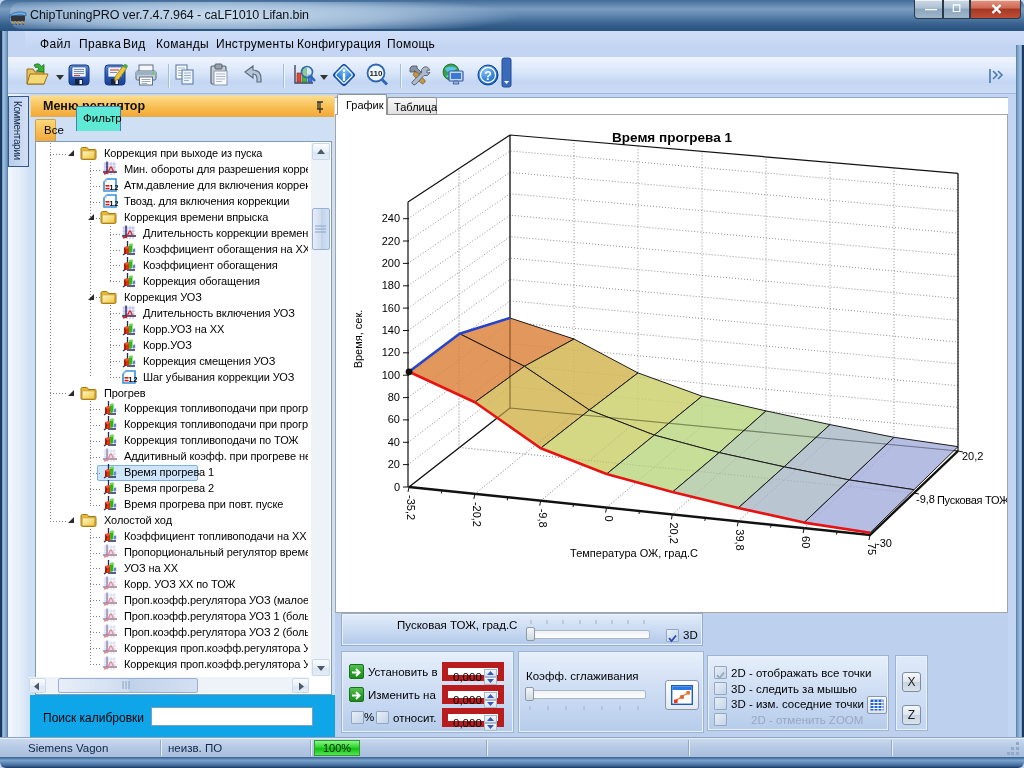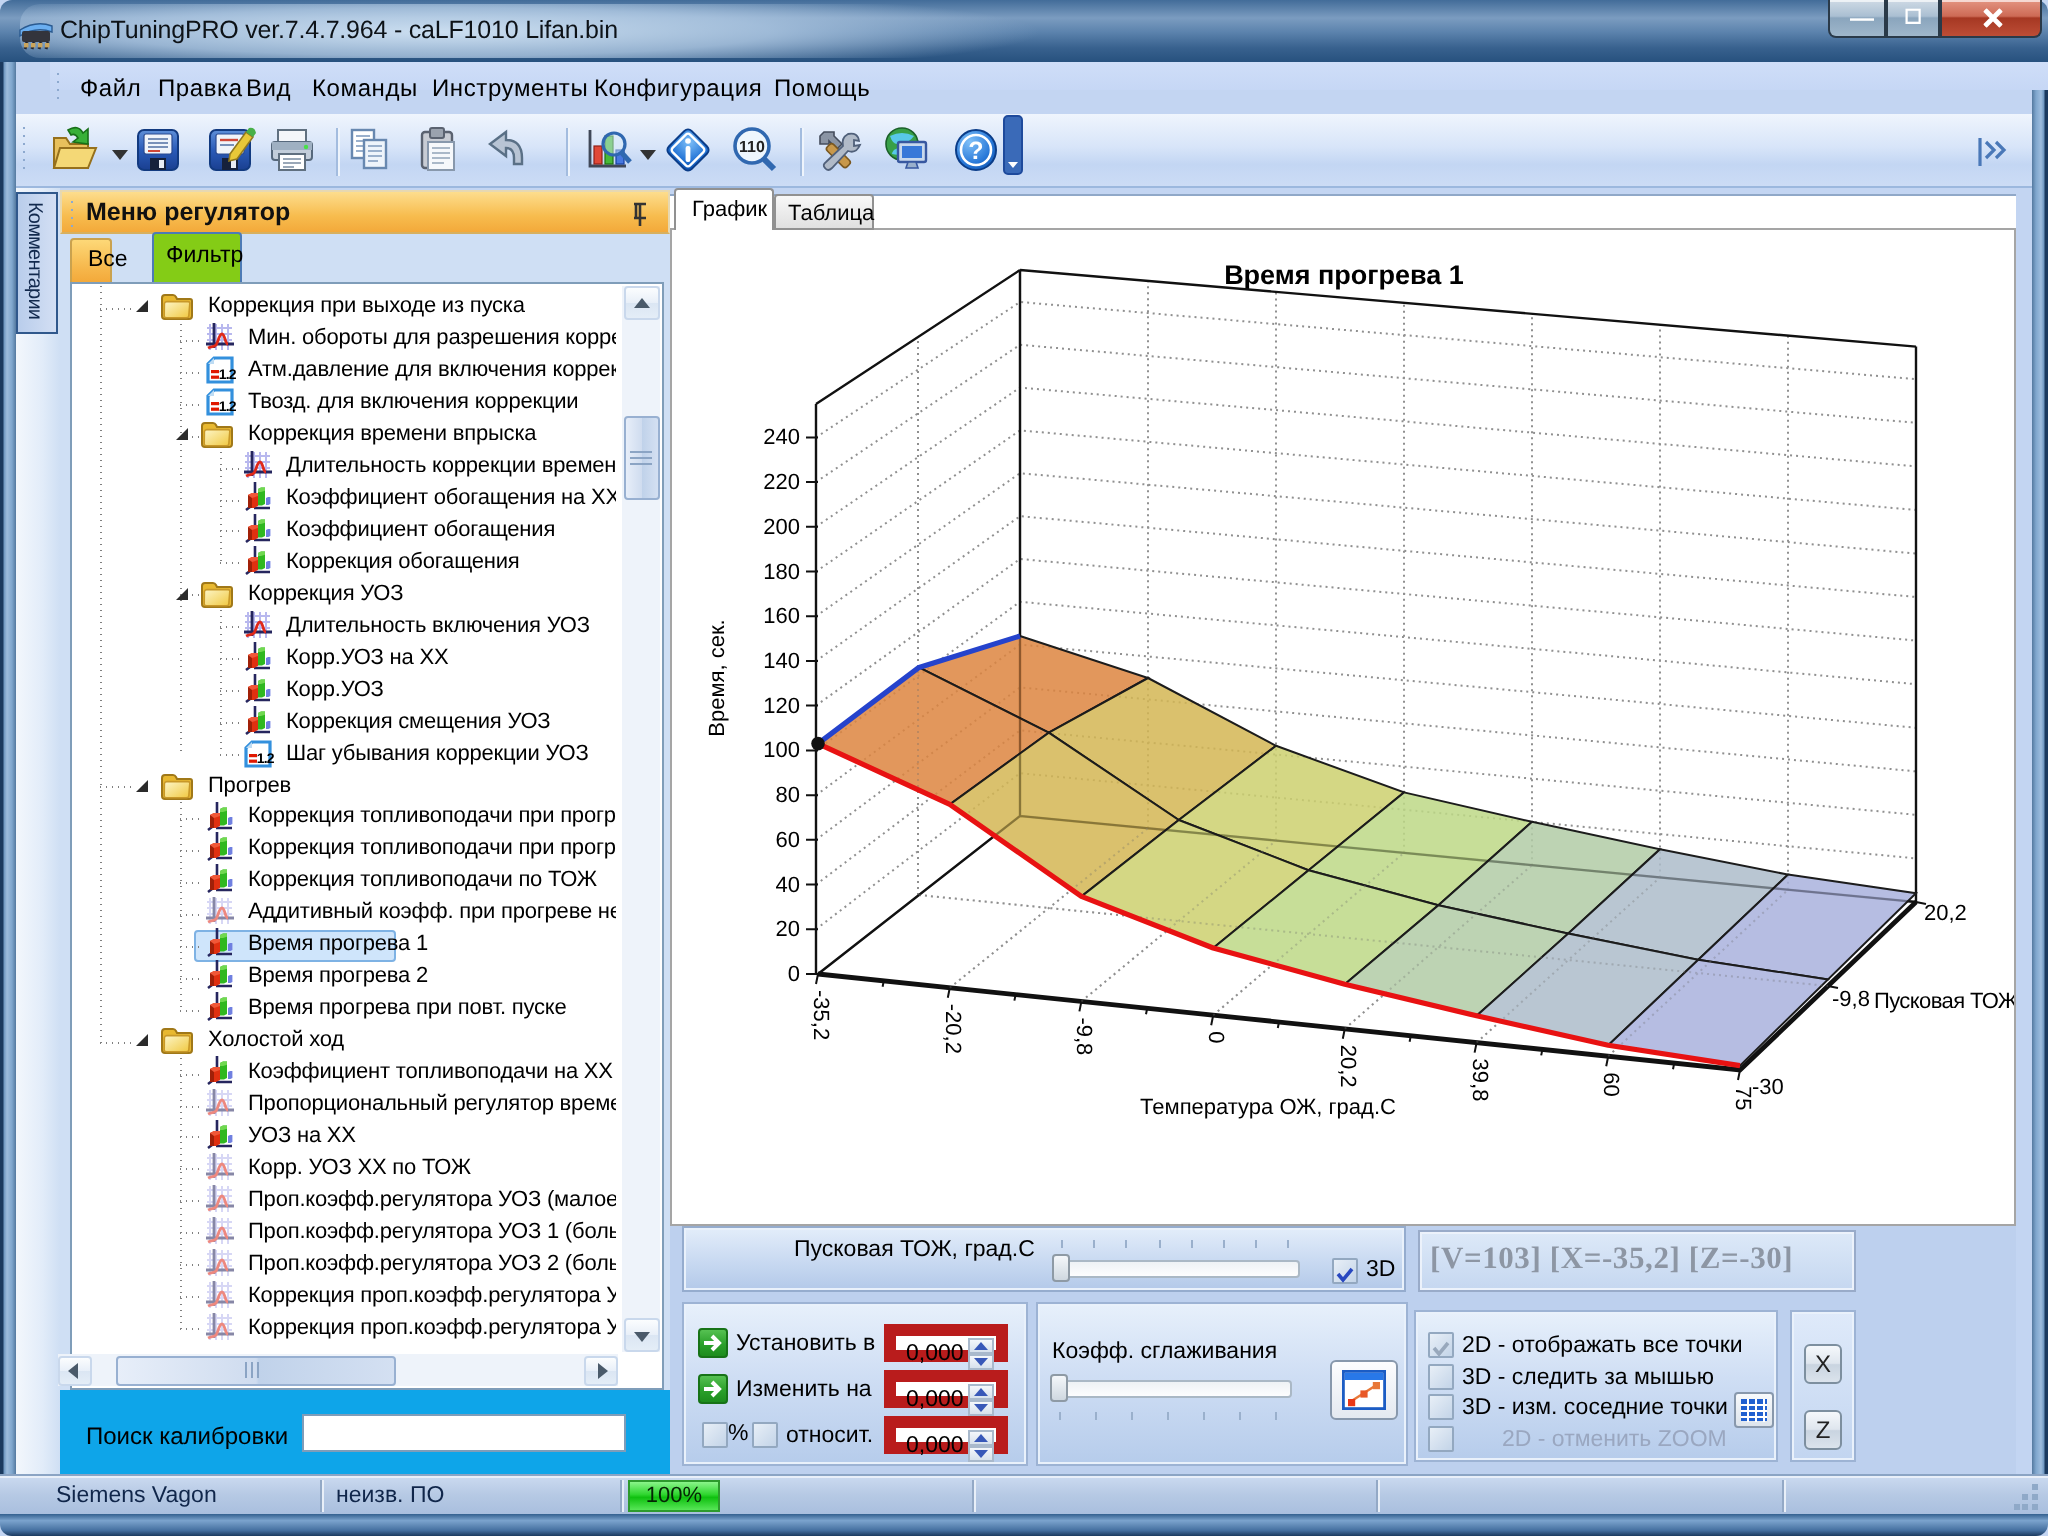--- a/index.html
+++ b/index.html
@@ -20,21 +20,21 @@
 .mitem{position:absolute;top:6px;font-size:12px;color:#000;letter-spacing:0.3px}
 #toolbar{left:8px;top:57px;width:1008px;height:37px;background:linear-gradient(180deg,#eff5fd 0,#d8e5f9 45%,#c3d6f3 70%,#ccdcf5 100%);border-bottom:1px solid #9cb8de}
 .grip{position:absolute;width:3px;background-image:radial-gradient(circle 1px at 1px 1px,#8da9cf 60%,transparent 65%);background-size:3px 4px}
 #lane{left:8px;top:94px;width:22px;height:643px;background:linear-gradient(90deg,#f3f7fc 0,#e2ecf9 60%,#cfdff4 100%)}
 #ctab{left:8px;top:96px;width:21px;height:71px;background:linear-gradient(90deg,#b9cdeb 0,#d3dff4 100%);border:1.5px solid #30588c}
 #ctab span{position:absolute;left:2.5px;top:4px;font-size:10px;color:#12294d;writing-mode:vertical-rl;letter-spacing:-0.4px}
 #lpanel{left:30px;top:95px;width:305px;height:642px;background:#cfdff4}
 #lhead{position:absolute;left:0;top:0;width:305px;height:22px;background:linear-gradient(180deg,#fddd8d 0,#f7bc4e 60%,#f3a93a 100%);border:1px solid #e7d8b0;border-bottom:1px solid #d8b05e}
 #lhead b{position:absolute;left:12px;top:3px;font-size:12.5px;color:#111}
 #tabvse{position:absolute;left:5px;top:24px;width:21px;height:22px;background:linear-gradient(180deg,#fdd877 0,#f6b64a 70%,#f3a93a 100%);border:1px solid #caa24e;border-bottom:none;border-radius:2px 2px 0 0;font-size:12px}
-#tabfil{position:absolute;left:46px;top:21px;width:45px;height:25px;background:#84cc16;border:1px solid #4d7bb5;border-bottom:none;border-radius:2px 2px 0 0;font-size:12px}
+#tabfil{position:absolute;left:46px;top:11px;width:45px;height:25px;background:#5eead4;border:1px solid #4d7bb5;border-bottom:none;border-radius:2px 2px 0 0;font-size:12px}
 #treebox{position:absolute;left:5px;top:46px;width:297px;height:554px;background:#fff;border:1px solid #7f9db9}
 .ttext{position:absolute;font-size:11px;color:#000;white-space:nowrap;letter-spacing:-0.1px}
 .dotv{position:absolute;width:1px;background-image:linear-gradient(180deg,#808080 25%,transparent 25%);background-size:1px 3px}
 .doth{position:absolute;height:1px;background-image:linear-gradient(90deg,#808080 25%,transparent 25%);background-size:3px 1px}
 .sb{position:absolute;background:#eef3fa}
 .sbtn{position:absolute;background:linear-gradient(180deg,#fbfdfe 0,#e8eff8 50%,#dbe6f3 51%,#e4edf7 100%);border:1px solid #c9d8ec;border-radius:2px}
 .sth{position:absolute;background:linear-gradient(90deg,#e7eef9 0,#cfdcef 50%,#c0d2ea 51%,#d4e0f2 100%);border:1px solid #98b0d1;border-radius:2px}
 #searchrow{left:30px;top:695px;width:305px;height:42px;background:#0ea5e9}
 #searchlbl{left:13px;top:16px;font-size:12px;color:#000}
 #searchbox{left:121px;top:12px;width:162px;height:19px;background:#fff;border:1px solid #7f9db9}
@@ -686,23 +686,20 @@
 <span class="ctext" style="left:62px;top:6px">Пусковая ТОЖ, град.С</span>
 <svg style="position:absolute;left:195px;top:5px" width="120" height="8">
       <path d="M1,2 v4 M17,2 v4 M33,2 v4 M50,2 v4 M66,2 v4 M82,2 v4 M98,2 v4 M114,2 v4" stroke="#9ab0cc" stroke-width="1"></path>
     </svg>
 <div class="slidertrack" style="left:191px;top:17px;width:124px"></div>
 <div class="sliderhandle" style="left:191px;top:14px"></div>
 <div class="cbox" style="left:331px;top:16px"><svg width="11" height="11" viewBox="0 0 11 11">
         <path d="M2,5 L4.5,8 L9,2.5" stroke="#2848c0" stroke-width="1.8" fill="none"></path>
       </svg></div>
 <span class="ctext" style="left:348px;top:16px">3D</span>
-<div class="abs" id="vbox">
-      <b>[V=103] [X=-35,2] [Z=-30]</b>
-    </div>
 <div class="gbox" style="left:6px;top:38px;width:173px;height:82px"></div>
 <div class="garr" style="left:14px;top:51px"><svg width="13" height="13" viewBox="0 0 13 13">
         <path d="M2,6.5 H9 M6,3 L9.5,6.5 L6,10" stroke="#fff" stroke-width="2" fill="none"></path>
       </svg></div>
 <span class="ctext" style="left:33px;top:53px">Установить в</span>
 <div class="garr" style="left:14px;top:74px"><svg width="13" height="13" viewBox="0 0 13 13">
         <path d="M2,6.5 H9 M6,3 L9.5,6.5 L6,10" stroke="#fff" stroke-width="2" fill="none"></path>
       </svg></div>
 <span class="ctext" style="left:33px;top:76px">Изменить на</span>
 <div class="cbox" style="left:16px;top:98px"></div>

